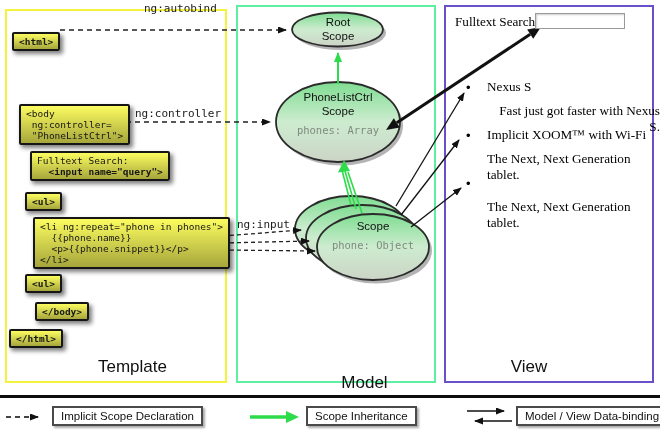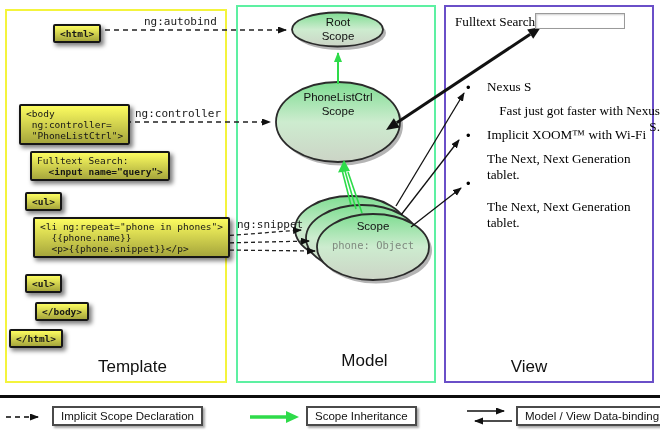--- a/index.html
+++ b/index.html
@@ -7,45 +7,45 @@
          font-family:"Liberation Sans",sans-serif;}
   #stage > *{box-sizing:border-box;}
 
   
   .col{position:absolute;border:2px solid;background:transparent;}
   #col-template{left:5px;top:9px;width:222px;height:374px;border-color:var(--template-border,#f4f43c);}
   #col-model{left:236px;top:5px;width:200px;height:378px;border-color:var(--model-border,#5df0a2);}
   #col-view{left:444px;top:5px;width:210px;height:378px;border-color:var(--view-border,#6a4fc8);}
   .col-label{position:absolute;text-align:center;font-size:17px;color:#111;}
   #lbl-template{left:5px;top:357px;width:255px;}
-  #lbl-model{left:236px;top:351px;width:222px;padding-left:35px;}
+  #lbl-model{left:236px;top:373px;width:222px;padding-left:35px;}
   #lbl-view{left:424px;top:357px;width:210px;}
 
   
   #arrows{position:absolute;left:0;top:0;width:660px;height:435px;}
 
   
   .codebox{position:absolute;background:linear-gradient(to bottom,#fcfc60,#a6a63c);
            border:2px solid #161616;border-radius:2px;padding:2px 5px;
            box-shadow:2.5px 3px 4px rgba(0,0,0,0.5);}
   .cline{font-family:"DejaVu Sans Mono",monospace;font-size:9.5px;line-height:11px;
          color:#161616;white-space:pre;}
   .cline.b{font-weight:bold;}
-  #box-html{left:12px;top:24px;margin-left:41px;}
+  #box-html{left:12px;top:32px;}
   #box-body{left:19px;top:104px;}
   #box-fulltext{left:30px;top:151px;}
   #box-ul1{left:25px;top:192px;}
   #box-li{left:33px;top:217px;}
   #box-ul2{left:25px;top:274px;}
   #box-bodyclose{left:35px;top:302px;}
   #box-htmlclose{left:9px;top:329px;}
 
   
   .arrlabel{position:absolute;font-family:"DejaVu Sans Mono",monospace;font-size:11px;color:#1a1a1a;}
-  #lbl-autobind{left:144px;top:15px;}
+  #lbl-autobind{left:144px;top:2px;}
   #lbl-controller{left:135px;top:107px;}
   #lbl-repeat{left:237px;top:218px;}
 
   
   .elltext{position:absolute;text-align:center;color:#111;}
   .ell-title{font-size:11.5px;line-height:14px;}
   .ell-prop{font-family:"DejaVu Sans Mono",monospace;font-size:10.5px;line-height:11.5px;}
   .prop-bold{font-weight:bold;color:#0d0d0d;}
   .prop-gray{color:#7f8a7f;}
   #txt-root{left:292px;top:15px;width:92px;}
@@ -148,43 +148,45 @@
     <div class="cline">Fulltext Search:</div>
     <div class="cline b">  &lt;input name="query"&gt;</div>
   </div>
   <div class="codebox" id="box-ul1">
     <div class="cline b">&lt;ul&gt;</div>
   </div>
   <div class="codebox" id="box-li">
     <div class="cline">&lt;li ng:repeat="phone in phones"&gt;</div>
     <div class="cline">  {{phone.name}}</div>
     <div class="cline">  &lt;p&gt;{{phone.snippet}}&lt;/p&gt;</div>
+    <div class="cline">&lt;/li&gt;</div>
   </div>
   <div class="codebox" id="box-ul2">
     <div class="cline b">&lt;ul&gt;</div>
   </div>
   <div class="codebox" id="box-bodyclose">
     <div class="cline b">&lt;/body&gt;</div>
   </div>
   <div class="codebox" id="box-htmlclose">
     <div class="cline b">&lt;/html&gt;</div>
   </div>
 
   <div class="arrlabel" id="lbl-autobind">ng:autobind</div>
   <div class="arrlabel" id="lbl-controller">ng:controller</div>
-  <div class="arrlabel" id="lbl-repeat">ng:snippet</div>
+  <div class="arrlabel" id="lbl-repeat">ng:input</div>
 
   <div class="elltext" id="txt-root">
     <div class="ell-title">Root</div>
     <div class="ell-title">Scope</div>
   </div>
   <div class="elltext" id="txt-phonelist">
     <div class="ell-title">PhoneListCtrl</div>
     <div class="ell-title">Scope</div>
     <div class="gap"></div>
+    <div class="ell-prop prop-gray">phones: Array</div>
   </div>
   <div class="elltext" id="txt-repeater">
     <div class="ell-title">Scope</div>
     <div class="gap"></div>
     <div class="ell-prop prop-gray">phone: Object</div>
   </div>
 
   <div class="serif" id="view-search-label">Fulltext Search:</div>
   <input class="vinput" value="" style="">
 

